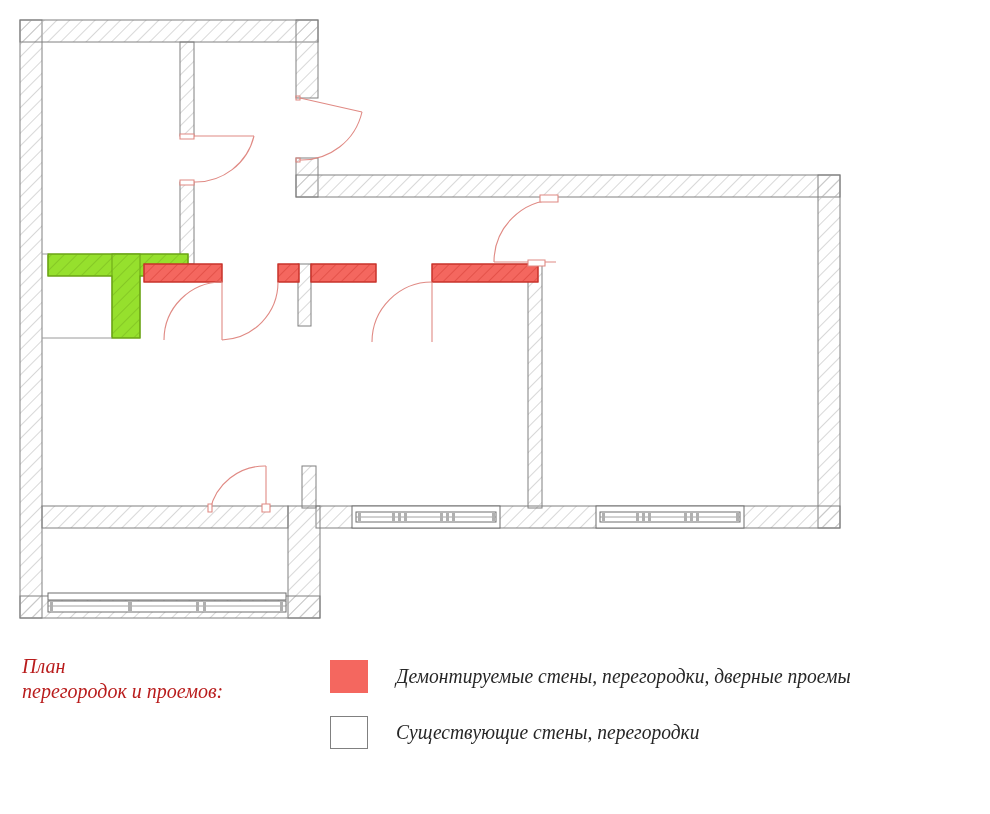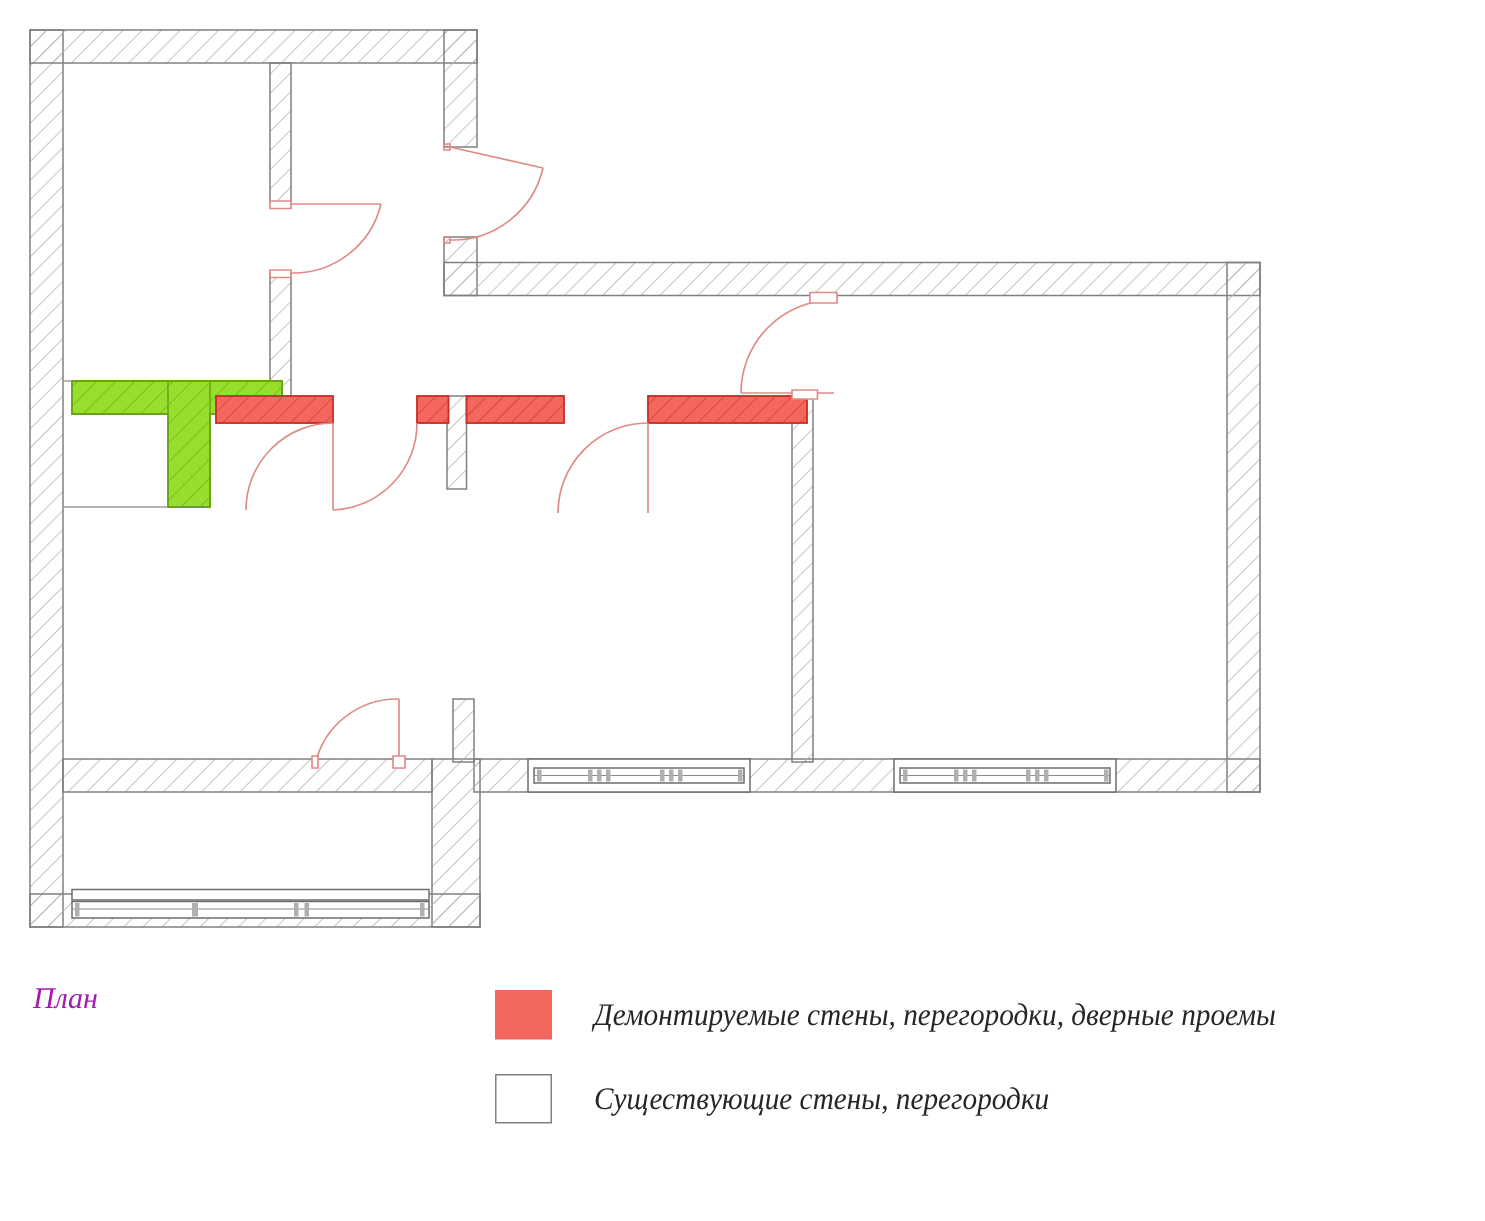--- a/index.html
+++ b/index.html
@@ -34,21 +34,21 @@
     height: 174px;
   }
   .legend-title {
     position: absolute;
     left: 22px;
     top: 14px;
     width: 290px;
     font-style: italic;
     font-size: 20px;
     line-height: 25px;
-    color: #a21caf;
+    color: #b91c1c;
     font-family: "Liberation Serif", "DejaVu Serif", serif;
   }
   .legend-title div { white-space: nowrap; }
   .legend-rows {
     position: absolute;
     left: 330px;
     top: 8px;
   }
   .legend-row {
     display: flex;
@@ -243,20 +243,21 @@
     <g fill="none" stroke="#9a9a9a" stroke-width="1">
       <path d="M42,254 L48,254"></path>
       <path d="M42,338 L112,338"></path>
     </g>
   </svg>
 
   <div class="legend-area">
 
     <div class="legend-title">
       <div>План</div>
+      <div>перегородок и проемов:</div>
     </div>
 
     <div class="legend-rows">
 
       <div class="legend-row">
         <span class="legend-swatch" style="background:#F4675F"></span>
         <span class="legend-label">Демонтируемые стены, перегородки, дверные проемы</span>
       </div>
 
 

